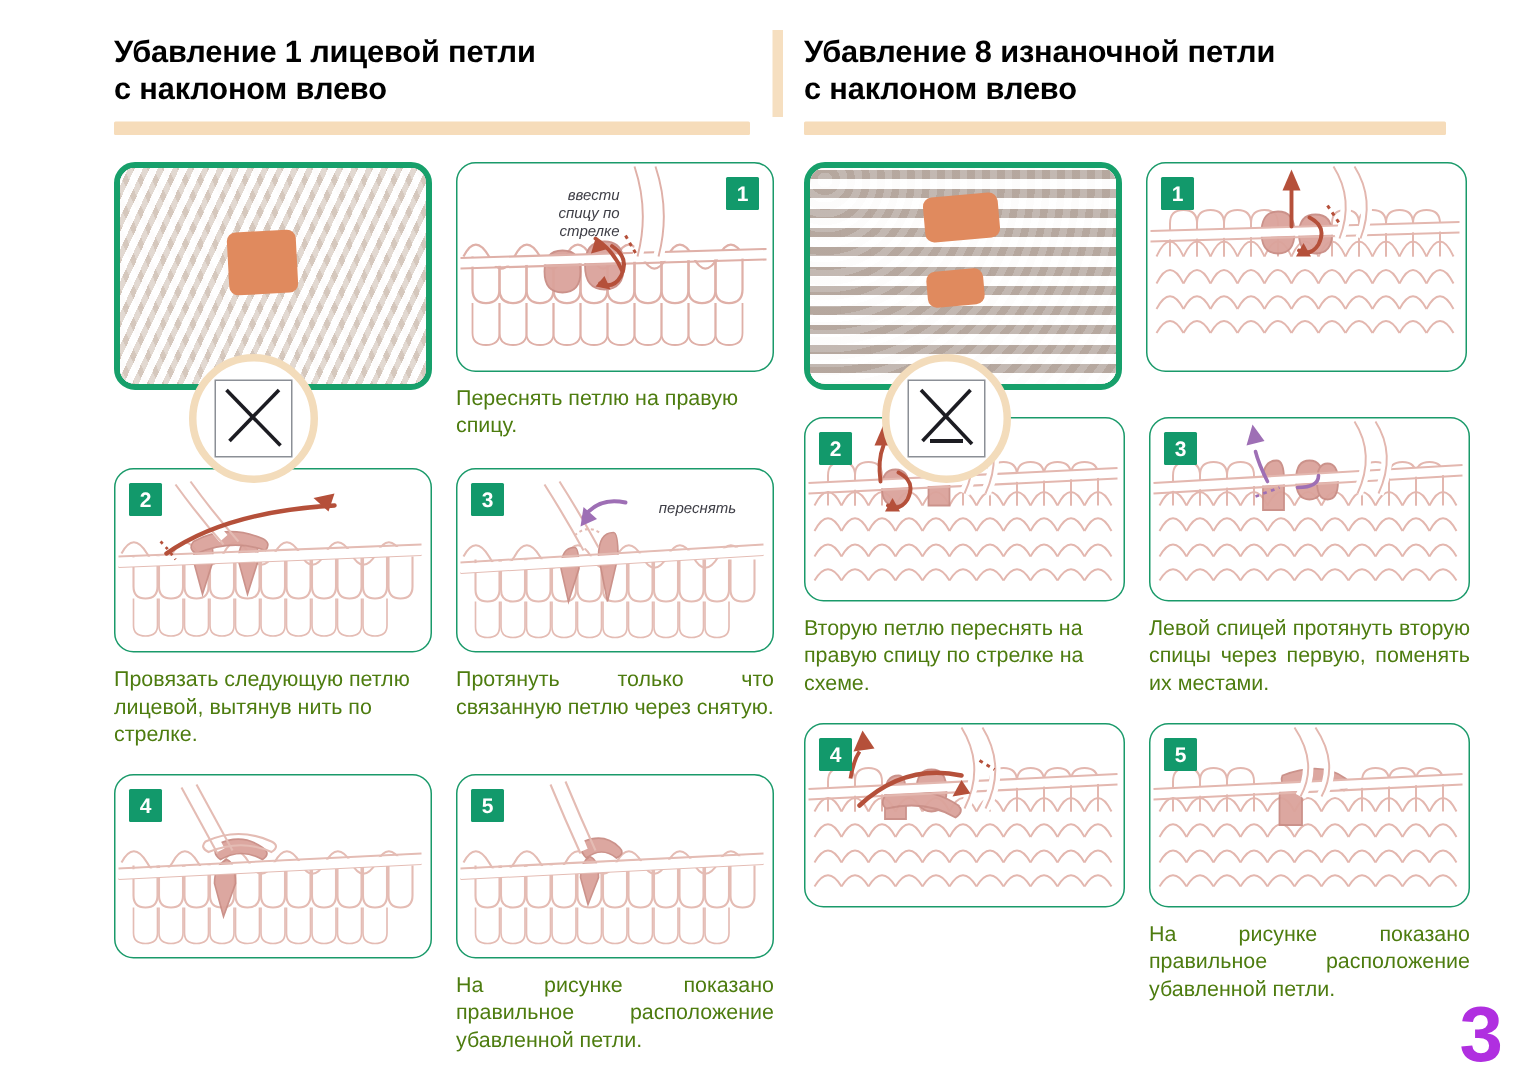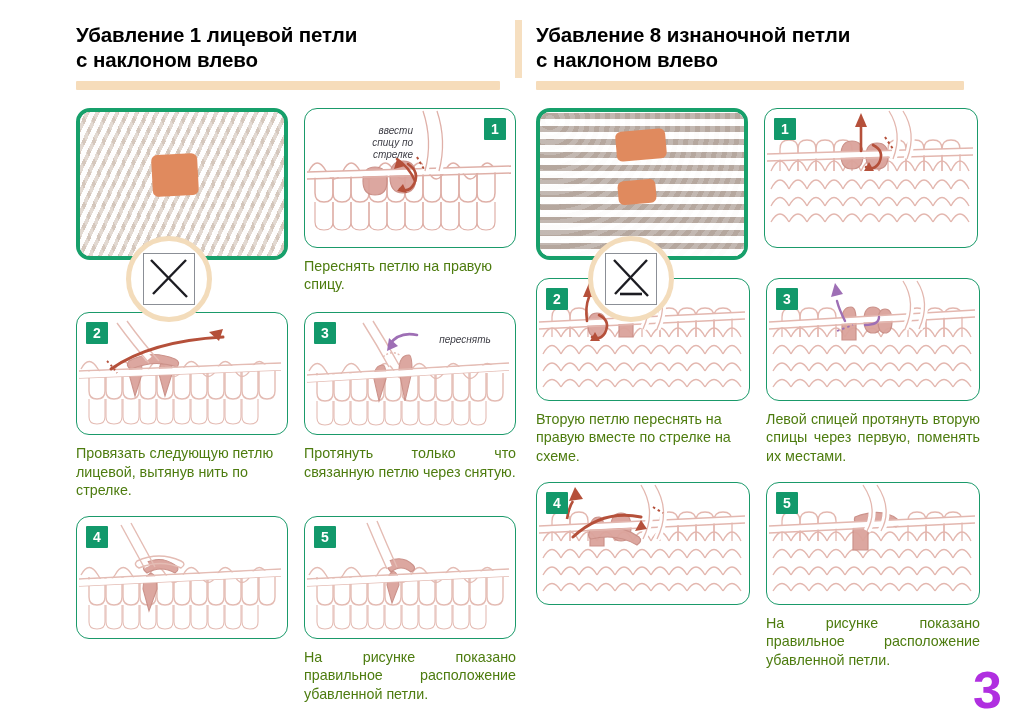--- a/index.html
+++ b/index.html
@@ -753,21 +753,21 @@
               <path d="M50 42 q-2 -14 2 -24"></path>
               <path d="M62 36 q12 6 6 18 q-5 8 -13 4"></path>
             </g>
             <path d="M46 18 l6 -14 l6 14 z" fill="#b5503a"></path>
             <path d="M53 62 l10 0 l-5 -9 z" fill="#b5503a"></path>
             <g stroke="#b5503a" stroke-width="2" stroke-dasharray="2.5 3" fill="none">
               <path d="M74 28 l8 12"></path>
             </g>
           </svg>
         </div>
-        <div class="caption">Вторую петлю переснять на правую вместе по стрелке на схеме.</div>
+        <div class="caption">Вторую петлю переснять на правую спицу по стрелке на схеме.</div>
       </div>
 
       <div class="step">
         <div class="diagram">
           <div class="step-num num-left">3</div>
           <svg width="211" height="120" viewBox="0 0 211 120">
             <g fill="none" stroke="#e3b7af" stroke-width="1.3">
               <g>
                 <path d="M6 58 q9 -18 18 0"></path>
                   <path d="M24 58 q9 -18 18 0"></path>

